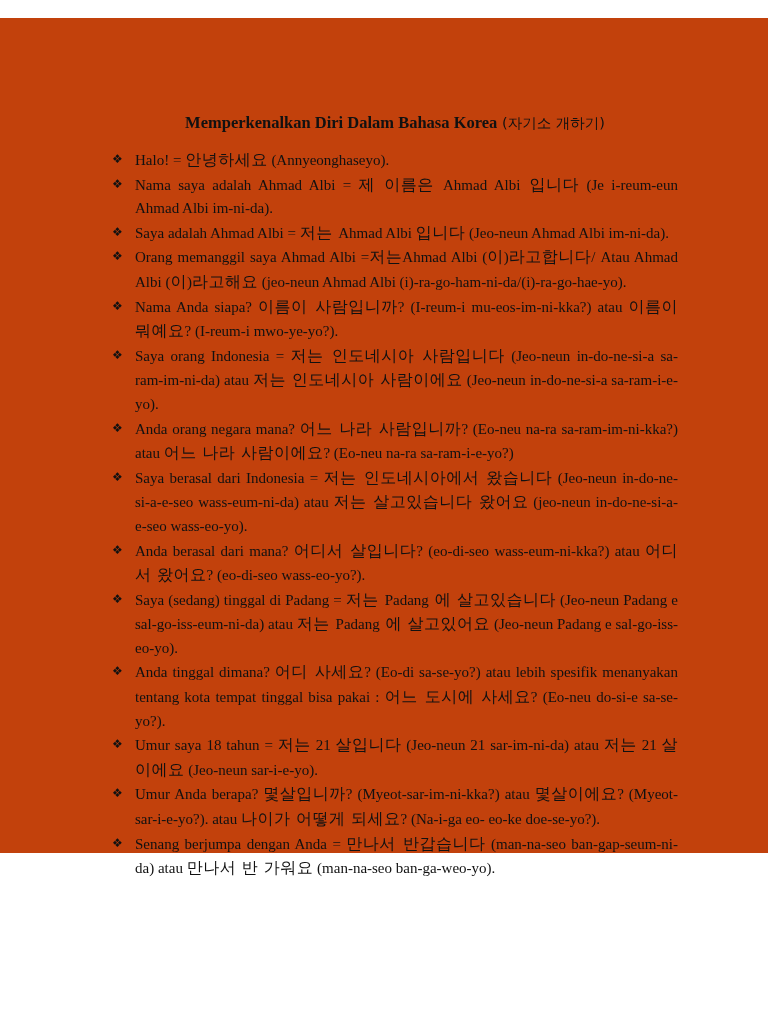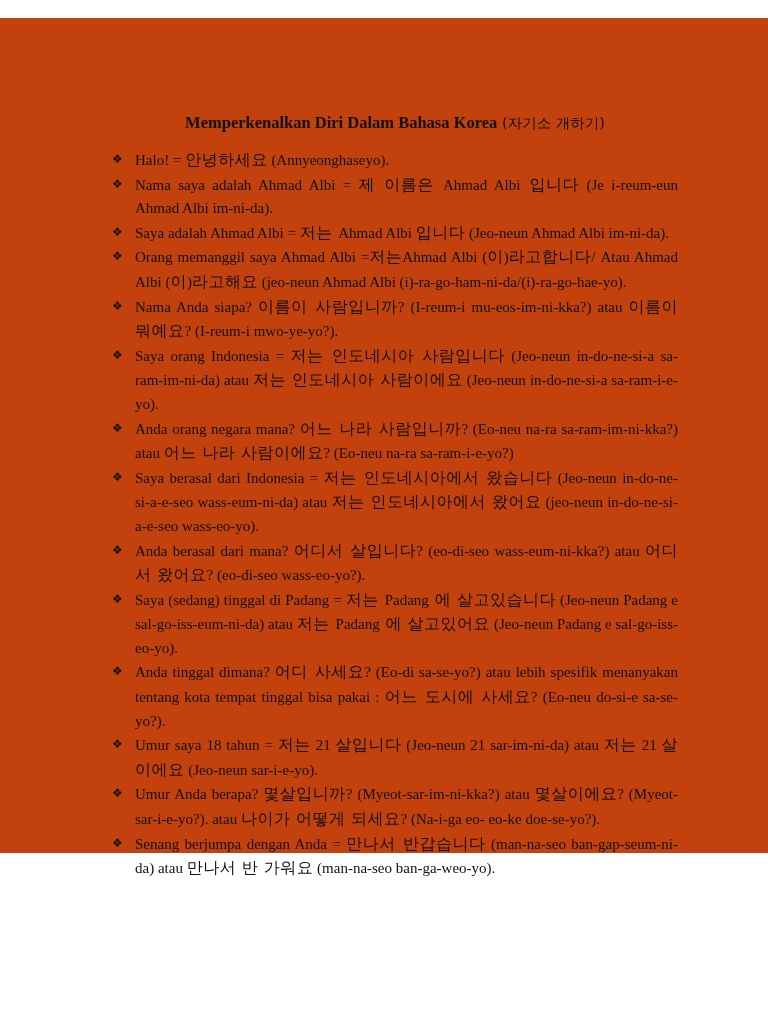--- a/index.html
+++ b/index.html
@@ -42,21 +42,21 @@
     <span class="b">Memperkenalkan Diri Dalam Bahasa Korea</span><span class="ko"> (자기소 개하기)</span>
   </div>
   <ul class="list" id="phrase-list">
       <li class="item"><span class="bullet">❖</span><span>Halo! = </span><span class="seg-ko">안녕하세요</span><span> (Annyeonghaseyo).</span></li>
       <li class="item"><span class="bullet">❖</span><span>Nama saya adalah Ahmad Albi = </span><span class="seg-ko">제 이름은 </span><span class="seg-b">Ahmad Albi</span><span class="seg-ko"> 입니다</span><span> (Je i-reum-eun Ahmad Albi im-ni-da).</span></li>
       <li class="item"><span class="bullet">❖</span><span>Saya adalah Ahmad Albi = </span><span class="seg-ko">저는 </span><span class="seg-b"> Ahmad Albi </span><span class="seg-ko"> 입니다</span><span> (Jeo-neun Ahmad Albi im-ni-da).</span></li>
       <li class="item"><span class="bullet">❖</span><span>Orang memanggil saya Ahmad Albi =</span><span class="seg-ko">저는</span><span class="seg-b">Ahmad Albi</span><span> (</span><span class="seg-ko">이</span><span>)</span><span class="seg-ko">라고합니다</span><span>/ Atau </span><span class="seg-b">Ahmad Albi</span><span> (</span><span class="seg-ko">이</span><span>)</span><span class="seg-ko">라고해요</span><span> (jeo-neun Ahmad Albi (i)-ra-go-ham-ni-da/(i)-ra-go-hae-yo).</span></li>
       <li class="item"><span class="bullet">❖</span><span>Nama Anda siapa? </span><span class="seg-ko">이름이 사람입니까</span><span class="seg-b">?</span><span> (I-reum-i mu-eos-im-ni-kka?) atau </span><span class="seg-ko">이름이 뭐예요</span><span class="seg-b">?</span><span> (I-reum-i mwo-ye-yo?).</span></li>
       <li class="item"><span class="bullet">❖</span><span>Saya orang Indonesia = </span><span class="seg-ko">저는 인도네시아 사람입니다</span><span> (Jeo-neun in-do-ne-si-a sa-ram-im-ni-da) atau </span><span class="seg-ko">저는 인도네시아 사람이에요</span><span> (Jeo-neun in-do-ne-si-a sa-ram-i-e-yo).</span></li>
       <li class="item"><span class="bullet">❖</span><span>Anda orang negara mana? </span><span class="seg-ko">어느 나라 사람입니까</span><span class="seg-b">?</span><span> (Eo-neu na-ra sa-ram-im-ni-kka?) atau </span><span class="seg-ko">어느 나라 사람이에요</span><span class="seg-b">?</span><span> (Eo-neu na-ra sa-ram-i-e-yo?)</span></li>
-      <li class="item"><span class="bullet">❖</span><span>Saya berasal dari Indonesia = </span><span class="seg-ko">저는 인도네시아에서 왔습니다</span><span> (Jeo-neun in-do-ne-si-a-e-seo wass-eum-ni-da) atau </span><span class="seg-ko">저는 인도네시아에서 왔어요</span><span> (jeo-neun in-do-ne-si-a-e-seo wass-eo-yo).</span></li>
+      <li class="item"><span class="bullet">❖</span><span>Saya berasal dari Indonesia = </span><span class="seg-ko">저는 인도네시아에서 왔습니다</span><span> (Jeo-neun in-do-ne-si-a-e-seo wass-eum-ni-da) atau </span><span class="seg-ko">저는 살고있습니다 왔어요</span><span> (jeo-neun in-do-ne-si-a-e-seo wass-eo-yo).</span></li>
       <li class="item"><span class="bullet">❖</span><span>Anda berasal dari mana? </span><span class="seg-ko">어디서 살입니다</span><span class="seg-b">?</span><span> (eo-di-seo wass-eum-ni-kka?) atau </span><span class="seg-ko">어디서 왔어요</span><span class="seg-b">?</span><span> (eo-di-seo wass-eo-yo?).</span></li>
       <li class="item"><span class="bullet">❖</span><span>Saya (sedang) tinggal di Padang = </span><span class="seg-ko">저는 </span><span class="seg-b">Padang</span><span class="seg-ko"> 에 살고있습니다</span><span> (Jeo-neun Padang e sal-go-iss-eum-ni-da) atau </span><span class="seg-ko">저는 </span><span class="seg-b">Padang</span><span class="seg-ko"> 에 살고있어요</span><span> (Jeo-neun Padang e sal-go-iss-eo-yo).</span></li>
       <li class="item"><span class="bullet">❖</span><span>Anda tinggal dimana? </span><span class="seg-ko">어디 사세요</span><span class="seg-b">?</span><span> (Eo-di sa-se-yo?) atau lebih spesifik menanyakan tentang kota tempat tinggal bisa pakai : </span><span class="seg-ko">어느 도시에 사세요</span><span class="seg-b">?</span><span> (Eo-neu do-si-e sa-se-yo?).</span></li>
       <li class="item"><span class="bullet">❖</span><span>Umur saya 18 tahun = </span><span class="seg-ko">저는</span><span> 21 </span><span class="seg-ko">살입니다</span><span> (Jeo-neun 21 sar-im-ni-da) atau </span><span class="seg-ko">저는</span><span> 21 </span><span class="seg-ko">살이에요</span><span> (Jeo-neun sar-i-e-yo).</span></li>
       <li class="item"><span class="bullet">❖</span><span> Umur Anda berapa? </span><span class="seg-ko">몇살입니까</span><span class="seg-b">?</span><span> (Myeot-sar-im-ni-kka?) atau </span><span class="seg-ko">몇살이에요</span><span class="seg-b">?</span><span> (Myeot-sar-i-e-yo?). atau </span><span class="seg-ko">나이가 어떻게 되세요</span><span class="seg-b">?</span><span> (Na-i-ga eo- eo-ke doe-se-yo?).</span></li>
       <li class="item"><span class="bullet">❖</span><span>Senang berjumpa dengan Anda = </span><span class="seg-ko">만나서 반갑습니다</span><span> (man-na-seo ban-gap-seum-ni-da) atau </span><span class="seg-ko">만나서 반 가워요</span><span> (man-na-seo ban-ga-weo-yo).</span></li>
     </ul>
 </div>
 
 </body></html>

